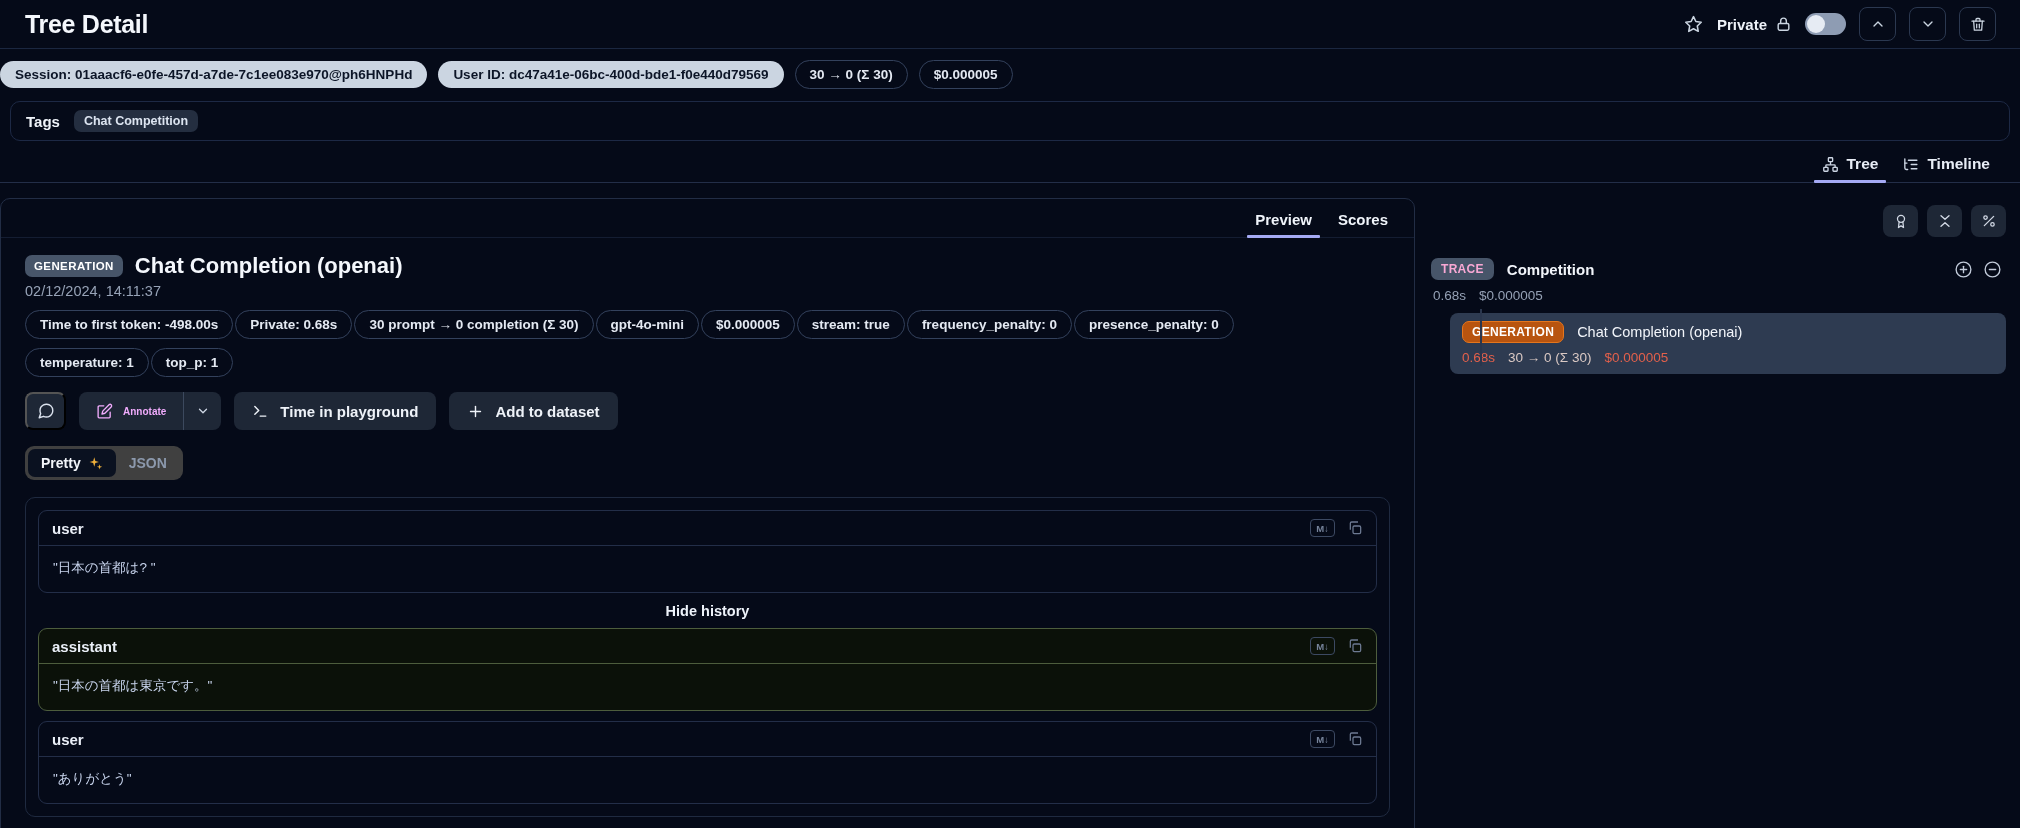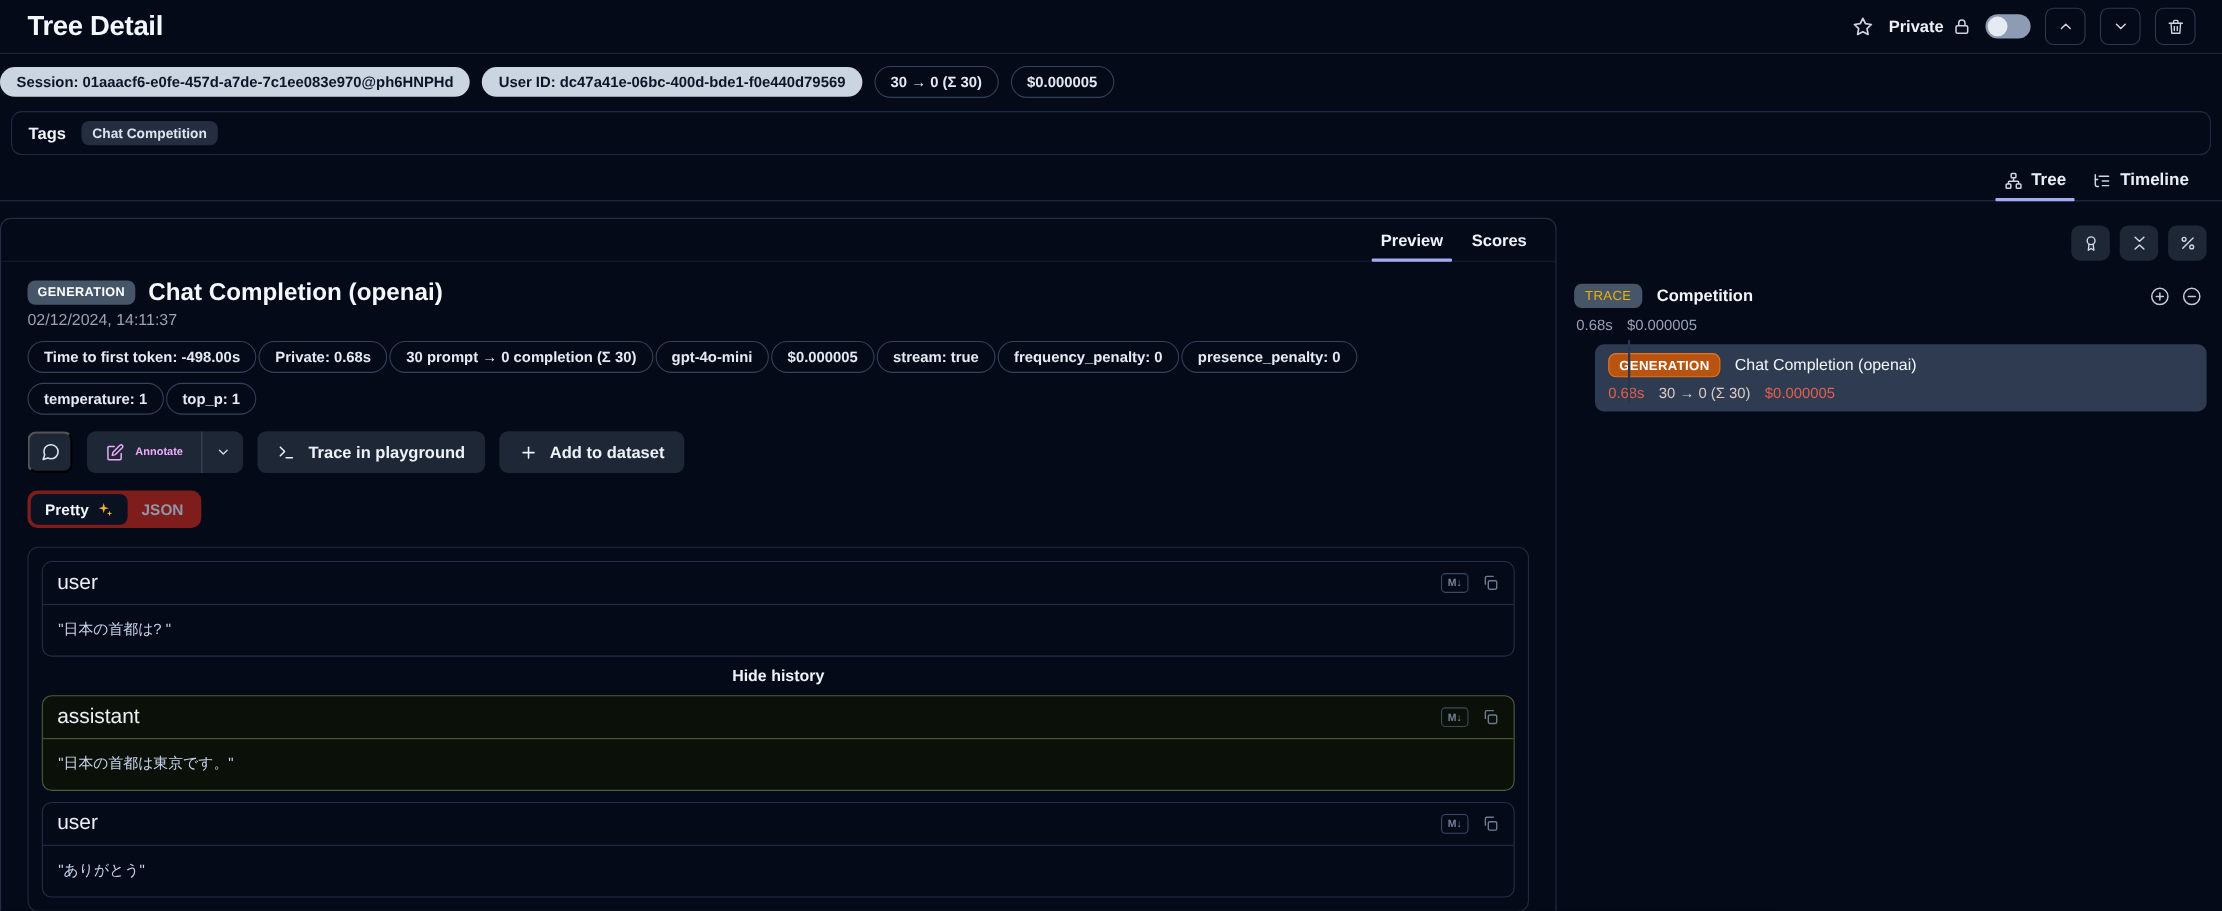--- a/index.html
+++ b/index.html
@@ -58,41 +58,41 @@
   .badge-wrap { margin-top:11px; display:flex; flex-wrap:wrap; gap:9px 2px; max-width:1330px; }
 
   .actions { margin-top:15px; display:flex; align-items:stretch; gap:13px; height:38px; }
   .act-icon-btn { width:41px; border-radius:8px; background:#1e2736; display:flex; align-items:center; justify-content:center; color:#dbe2ee; }
   .split { display:flex; background:#1e2736; border-radius:8px; overflow:hidden; }
   .split-main { display:flex; align-items:center; gap:10px; padding:0 17px; font-size:10px; font-weight:600; color:#f0abfc; }
   .split-div { width:1px; background:#3c495e; margin:0; }
   .split-caret { width:37px; display:flex; align-items:center; justify-content:center; color:#cfd7e4; }
   .act-btn { display:flex; align-items:center; gap:11px; padding:0 18px; background:#1e2736; border-radius:8px; font-size:15px; font-weight:600; color:#eef2f8; }
 
-  .fmt-toggle { margin-top:16px; display:inline-flex; align-items:center; background:#7f1d1d; border-radius:9px; padding:3px; }
+  .fmt-toggle { margin-top:16px; display:inline-flex; align-items:center; background:#404040; border-radius:9px; padding:3px; }
   .fmt-seg { font-size:14px; font-weight:600; padding:6px 13px; border-radius:7px; color:#8c99ad; display:flex; align-items:center; gap:7px; cursor:pointer; }
   .fmt-seg.active { background:#0a1120; color:#f2f5fa; }
 
   .io-box { margin-top:17px; border:1px solid #1f2a40; border-radius:10px; padding:12px; }
   .msg-card { border:1px solid #232e48; border-radius:9px; background:transparent; }
   .msg-head { display:flex; align-items:center; padding:8px 13px; border-bottom:1px solid #232e48; }
-  .msg-role { font-size:19px; font-weight:400; color:#eaeff7; }
+  .msg-role { font-size:15px; font-weight:700; color:#eaeff7; }
   .msg-icons { margin-left:auto; display:flex; align-items:center; gap:12px; color:#6d7a92; }
   .md-chip { width:25px; height:18px; border:1.5px solid #3c4962; border-radius:4px; font-size:9.5px; font-weight:700; display:flex; align-items:center; justify-content:center; color:#76839a; }
   .msg-body { padding:13px 14px 15px; font-size:13.5px; font-weight:500; color:#c9d5ee; }
   .msg-card.assistant { border-color:#4d5d3d; background:#0b1109; }
   .msg-card.assistant .msg-head { border-bottom-color:#4d5d3d; }
   .hide-history { text-align:center; font-size:14.5px; font-weight:700; color:#eef3fa; padding:10px 0 9px; cursor:pointer; }
 
   
   .sidebar { flex:1; padding:7px 6px 0 16px; }
   .tree-controls { display:flex; justify-content:flex-end; gap:9px; }
   .tree-ctl { width:35px; height:32px; background:#1e2736; border-radius:8px; display:flex; align-items:center; justify-content:center; color:#d3dae6; }
   .trace-row { margin-top:21px; display:flex; align-items:center; gap:13px; }
-  .trace-badge { background:#475569; color:#eab308; font-size:12px; font-weight:400; padding:4px 10px; border-radius:7px; letter-spacing:.3px; }
+  .trace-badge { background:#475569; color:#f9a8d4; font-size:12px; font-weight:700; padding:4px 10px; border-radius:7px; letter-spacing:.3px; }
   .trace-name { font-size:15px; font-weight:600; color:#f2f5fa; }
   .trace-zoom { margin-left:auto; display:flex; align-items:center; gap:10px; color:#c2cbda; padding-right:4px; }
   .trace-metrics { margin-top:8px; display:flex; gap:13px; color:#95a1b5; font-size:13.5px; padding-left:2px; }
   .tree-children { position:relative; margin-top:10px; }
   .indent-line { position:absolute; left:49px; top:-4px; bottom:8px; width:1.5px; background:#2a364d; }
   .gen-node { margin-left:19px; background:#2e3b51; border-radius:8px; padding:8px 12px 9px; cursor:pointer; }
   .gen-node-top { display:flex; align-items:center; gap:13px; }
   .gen-badge { background:#b8540f; border:1px solid #e5761d; color:#fff; font-size:12px; font-weight:600; padding:3px 9px; border-radius:7px; letter-spacing:.3px; }
   .gen-name { font-size:14.5px; font-weight:500; color:#f2f5fa; }
   .gen-node-metrics { margin-top:7px; display:flex; gap:13px; font-size:13.5px; }
@@ -232,21 +232,21 @@
             <svg width="14" height="14" viewBox="0 0 24 24" fill="none" stroke="currentColor" stroke-width="2.2" stroke-linecap="round" stroke-linejoin="round">
                 <polyline points="6 9 12 15 18 9"></polyline>
               </svg>
           </button>
         </div>
         <button class="act-btn" style="border:none;cursor:pointer;">
           <svg width="17" height="17" viewBox="0 0 24 24" fill="none" stroke="currentColor" stroke-width="2" stroke-linecap="round" stroke-linejoin="round">
               <polyline points="4 16 9.5 10.5 4 5"></polyline>
               <line x1="11.5" y1="18.5" x2="19.5" y2="18.5"></line>
             </svg>
-          <span>Trace in playground</span>
+          <span>Time in playground</span>
         </button>
         <button class="act-btn" style="border:none;cursor:pointer;">
           <svg width="17" height="17" viewBox="0 0 24 24" fill="none" stroke="currentColor" stroke-width="2" stroke-linecap="round">
               <path d="M12 5v14"></path>
               <path d="M5 12h14"></path>
             </svg>
           <span>Add to dataset</span>
         </button>
       </div>
 

